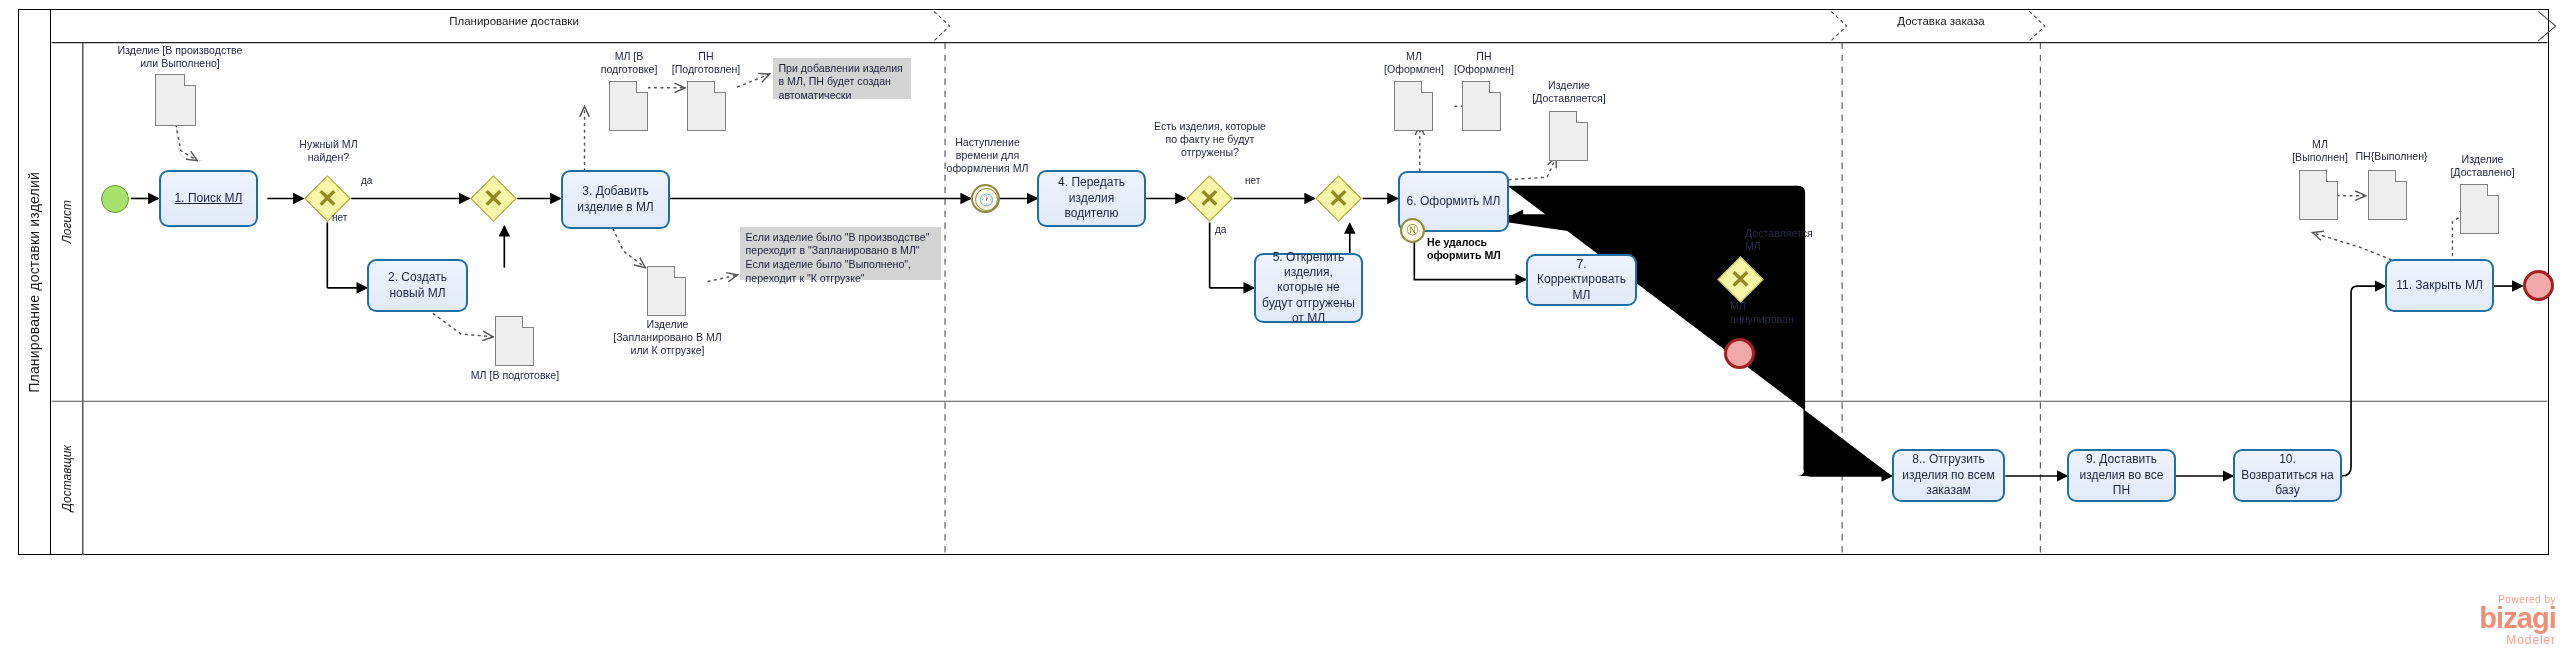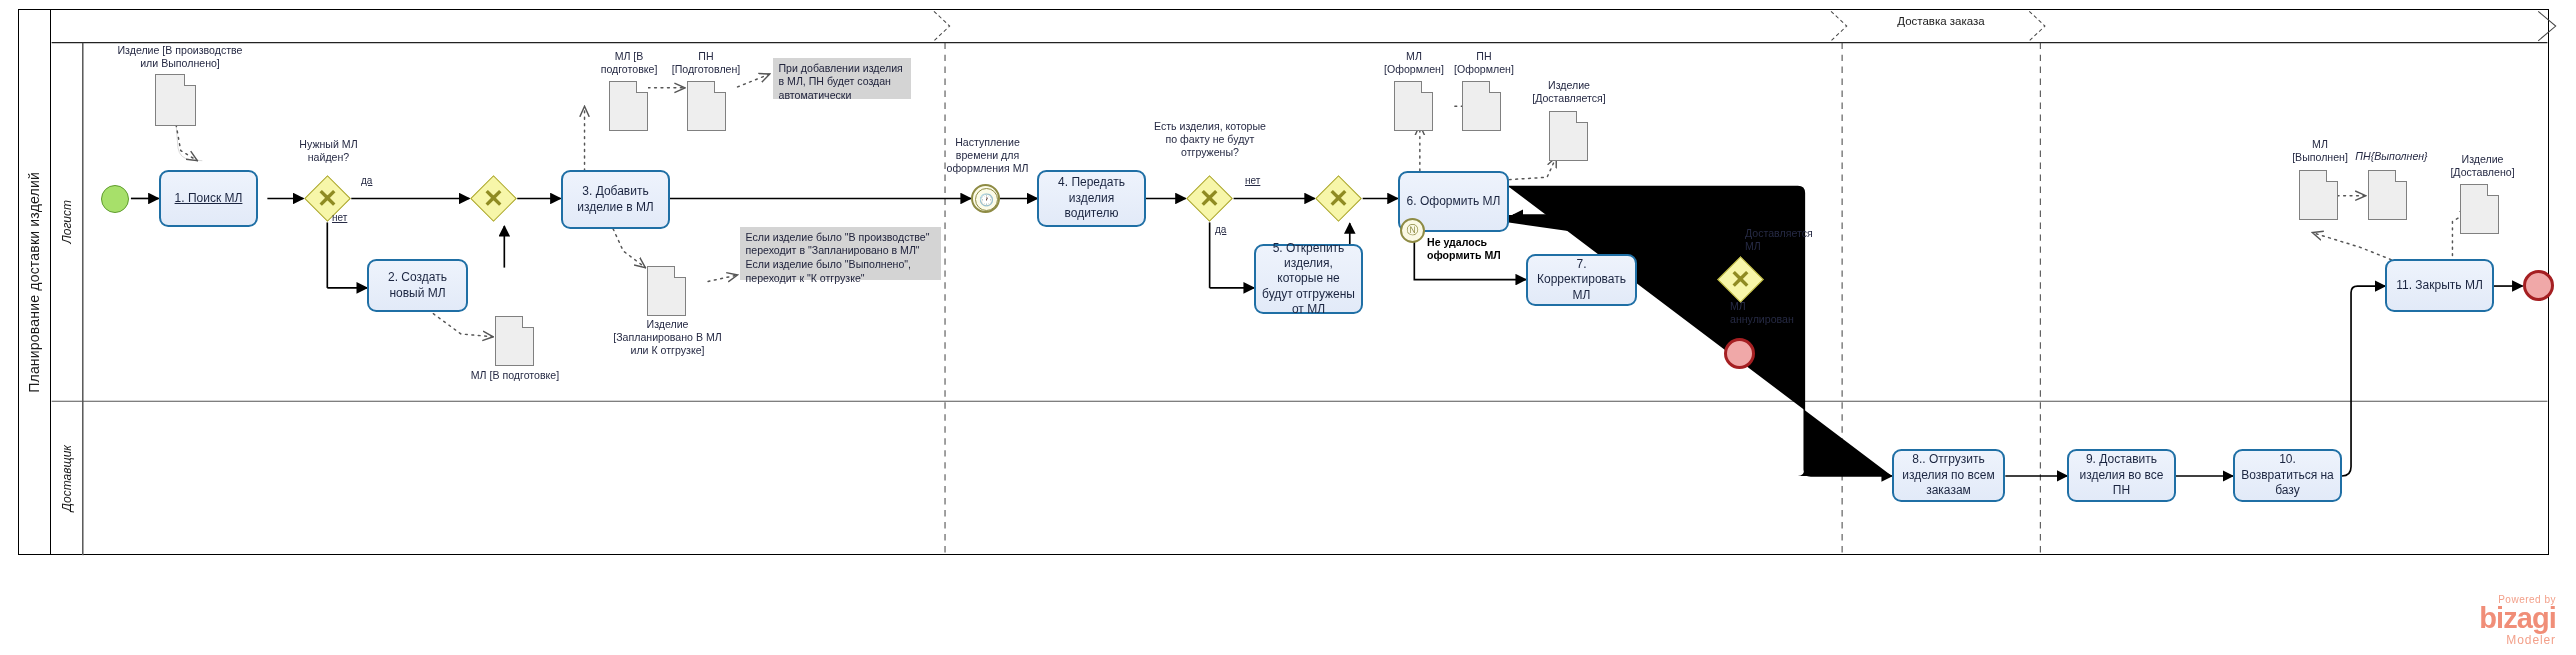--- a/index.html
+++ b/index.html
@@ -115,21 +115,21 @@
 
   
   .lbl {
     position: absolute;
     font-size: 10.6px; color: #262a44;
     text-align: center; line-height: 1.25;
     white-space: pre-line;
   }
   .lbl.left { text-align: left; }
   .lbl.bold { font-weight: bold; color:#000; }
-  .flow-lbl { position:absolute; font-size:10px; color:#262a44;text-decoration:underline; }
+  .flow-lbl { position:absolute; font-size:10px; color:#262a44; }
 
   
   .note {
     position: absolute;
     background: #d4d4d4;
     color: #21243d;
     font-size: 10.6px;
     line-height: 1.3;
     padding: 3.7px 5.5px;
     box-sizing: border-box;
@@ -154,20 +154,23 @@
     <span>Планирование доставки изделий</span>
   </div>
 
   <div class="lane-title" style="left:52px; top:42px; height:359px;">
     <span>Логист</span>
   </div>
   <div class="lane-title" style="left:52px; top:401px; height:154px;">
     <span>Доставщик</span>
   </div>
 
+  <div class="phase-label" style="left:83px;  width:862px;">
+    <span>Планирование доставки</span>
+  </div>
   <div class="phase-label" style="left:1842px; width:198px;">
     <span>Доставка заказа</span>
   </div>
 
   <svg class="layer" viewBox="0 0 2794 711" width="2576" height="656">
     <defs>
       <marker id="arw" viewBox="0 0 10 10" refX="9" refY="5" markerWidth="7" markerHeight="7" orient="auto-start-reverse">
         <path d="M0,0 L10,5 L0,10 z" fill="#000"></path>
       </marker>
       <marker id="arwo" viewBox="0 0 10 10" refX="9" refY="5" markerWidth="8" markerHeight="8" orient="auto-start-reverse">
@@ -276,21 +279,21 @@
 
   <div class="task" style="left:367px; top:259px; width:101px; height:53px;">2.  Создать новый
 МЛ</div>
 
   <div class="task" style="left:561px; top:170px; width:109px; height:59px;">3.  Добавить изделие
 в МЛ</div>
 
   <div class="task" style="left:1037px; top:170px; width:109px; height:57px;">4.  Передать изделия
 водителю</div>
 
-  <div class="task" style="left:1254px; top:244px; width:109px; height:70px;">5.  Открепить
+  <div class="task" style="left:1254px; top:253px; width:109px; height:70px;">5.  Открепить
 изделия, которые не
 будут отгружены от
 МЛ</div>
 
   <div class="task" style="left:1398px; top:171px; width:111px; height:61px;">6.  Оформить МЛ</div>
 
   <div class="task" style="left:1526px; top:254px; width:111px; height:52px;">7.  Корректировать
 МЛ</div>
 
   <div class="task" style="left:1892px; top:449px; width:113px; height:53px;">8.. Отгрузить изделия
@@ -358,21 +361,21 @@
 
   <div class="doc" style="left:1549px; top:111px; width:39px; height:50px;"></div>
   <div class="lbl" style="left:1523px; top:79px; width:92px;">Изделие
 [Доставляется]</div>
 
   <div class="doc" style="left:2299px; top:170px; width:39px; height:50px;"></div>
   <div class="lbl" style="left:2285px; top:138px; width:70px;">МЛ
 [Выполнен]</div>
 
   <div class="doc" style="left:2368px; top:170px; width:39px; height:50px;"></div>
-  <div class="lbl" style="left:2353px; top:150px; width:77px;font-style:italic;">ПН{Выполнен}</div>
+  <div class="lbl" style="left:2353px; top:150px; width:77px;">ПН{Выполнен}</div>
 
   <div class="doc" style="left:2460px; top:184px; width:39px; height:50px;"></div>
   <div class="lbl" style="left:2438px; top:153px; width:89px;">Изделие
 [Доставлено]</div>
 
   <div class="note" style="left:773px; top:58px; width:138px; height:41px;">При добавлении изделия
 в МЛ, ПН будет создан
 автоматически</div>
 
   <div class="note" style="left:740px; top:227px; width:201px; height:53px;">Если изделие было "В производстве"

